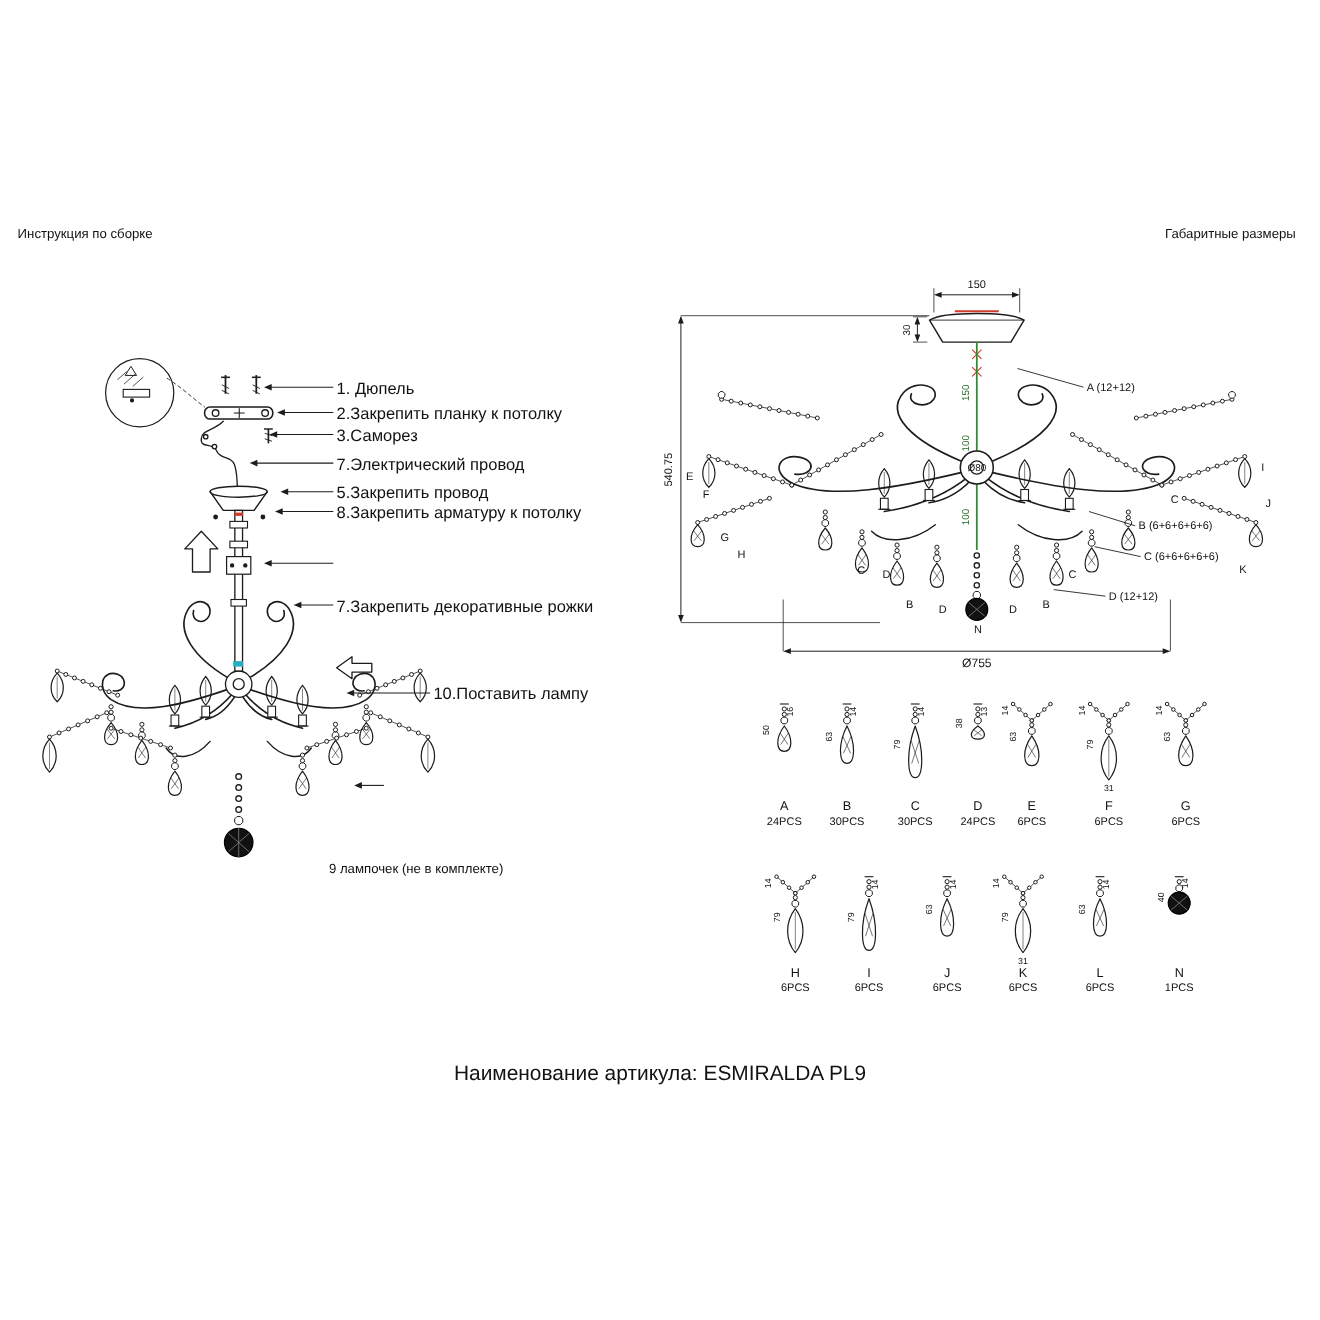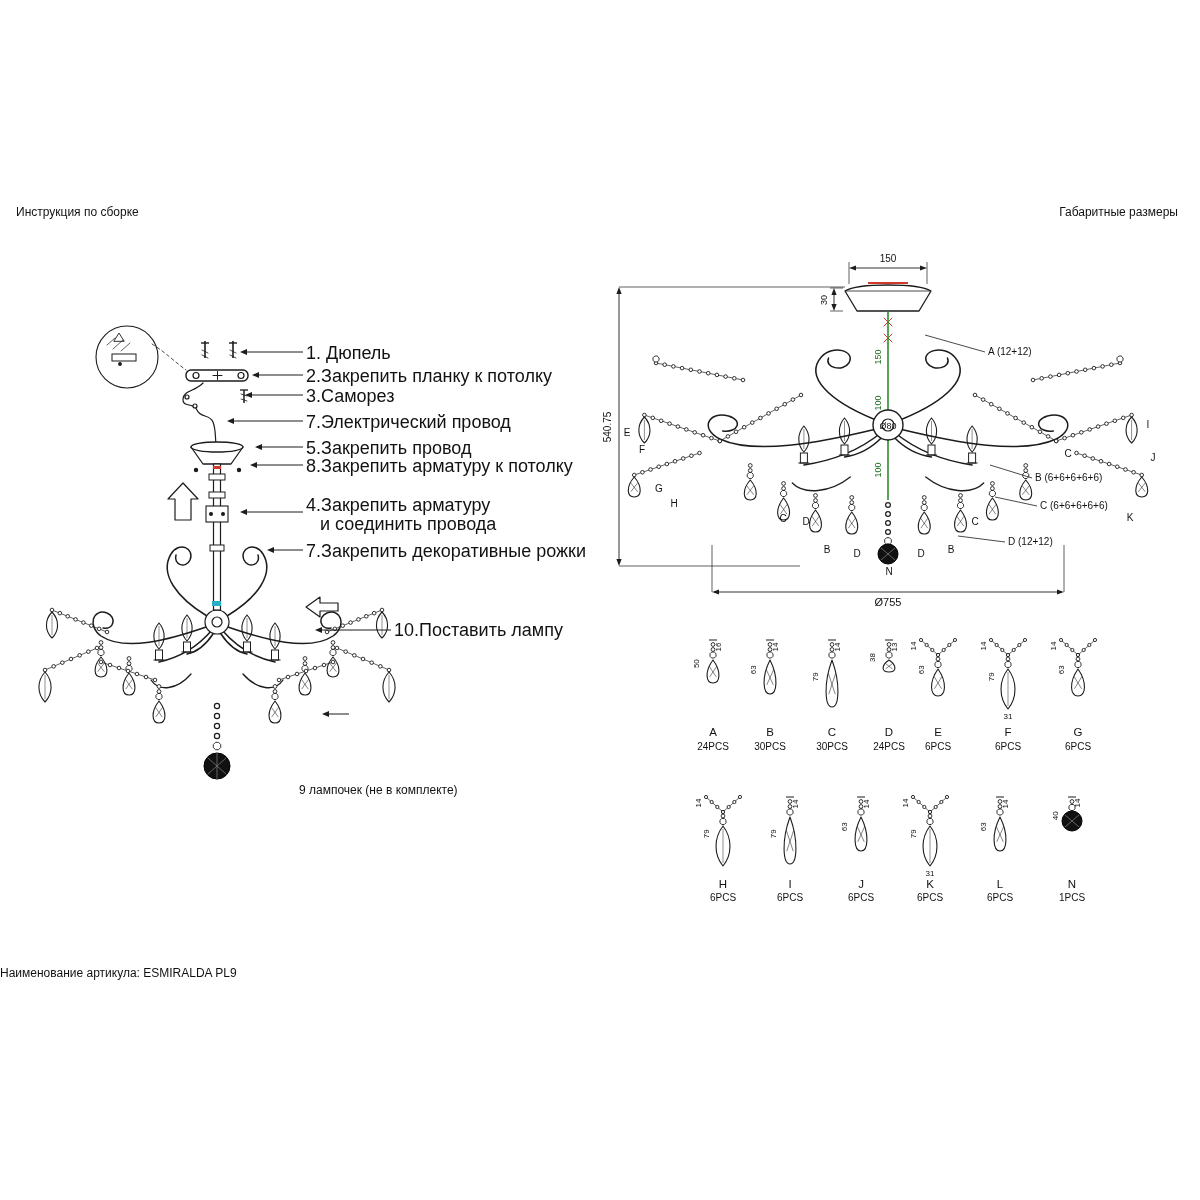--- a/index.html
+++ b/index.html
@@ -2,23 +2,23 @@
 <html><head>
 <meta charset="utf-8">
 <style>
   *{box-sizing:border-box}
   html,body{margin:0;padding:0}
   body{width:1200px;height:1200px;position:relative;background:#fff;overflow:hidden;
        font-family:"Liberation Sans",sans-serif;color:#121212}
   .title{position:absolute;font-size:12px;white-space:nowrap}
   #title-left{left:16px;top:205px}
   #title-right{right:22px;top:205px}
-  #footer-line{position:absolute;left:0;width:100%;top:966px;text-align:left;font-size:12px}
+  #footer-line{position:absolute;left:0;width:100%;top:966px;text-align:center;font-size:19px}
   #steps-layer{position:absolute;inset:0;pointer-events:none}
-  .step{position:absolute;font-size:18px;line-height:19px;white-space:nowrap}
+  .step{position:absolute;font-size:15px;line-height:19px;white-space:nowrap}
   .step .l2{margin-left:14px}
   #art{position:absolute;left:0;top:0}
   #note{position:absolute;font-size:12px;white-space:nowrap}
 </style>
 </head>
 <body>
 
 <div class="title" id="title-left">Инструкция по сборке</div>
 <div class="title" id="title-right">Габаритные размеры</div>
 
@@ -663,24 +663,20 @@
     </div>
     <div class="step" style="left: 306px; top: 413px;">
       <div>7.Электрический провод</div>
     </div>
     <div class="step" style="left: 306px; top: 439px;">
       <div>5.Закрепить провод</div>
     </div>
     <div class="step" style="left: 306px; top: 457px;">
       <div>8.Закрепить арматуру к потолку</div>
     </div>
-    <div class="step" style="left: 306px; top: 496px;">
-      <div>4.Закрепить арматуру</div>
-      <div class="l2">и соединить провода</div>
-    </div>
     <div class="step" style="left: 306px; top: 542px;">
       <div>7.Закрепить декоративные рожки</div>
     </div>
     <div class="step" style="left: 394px; top: 621px;">
       <div>10.Поставить лампу</div>
     </div>
   </div>
 <div id="note" class="step" style="left:299px;top:781px">9 лампочек (не в комплекте)</div>
 
 <div id="footer-line">Наименование артикула: ESMIRALDA PL9</div>

